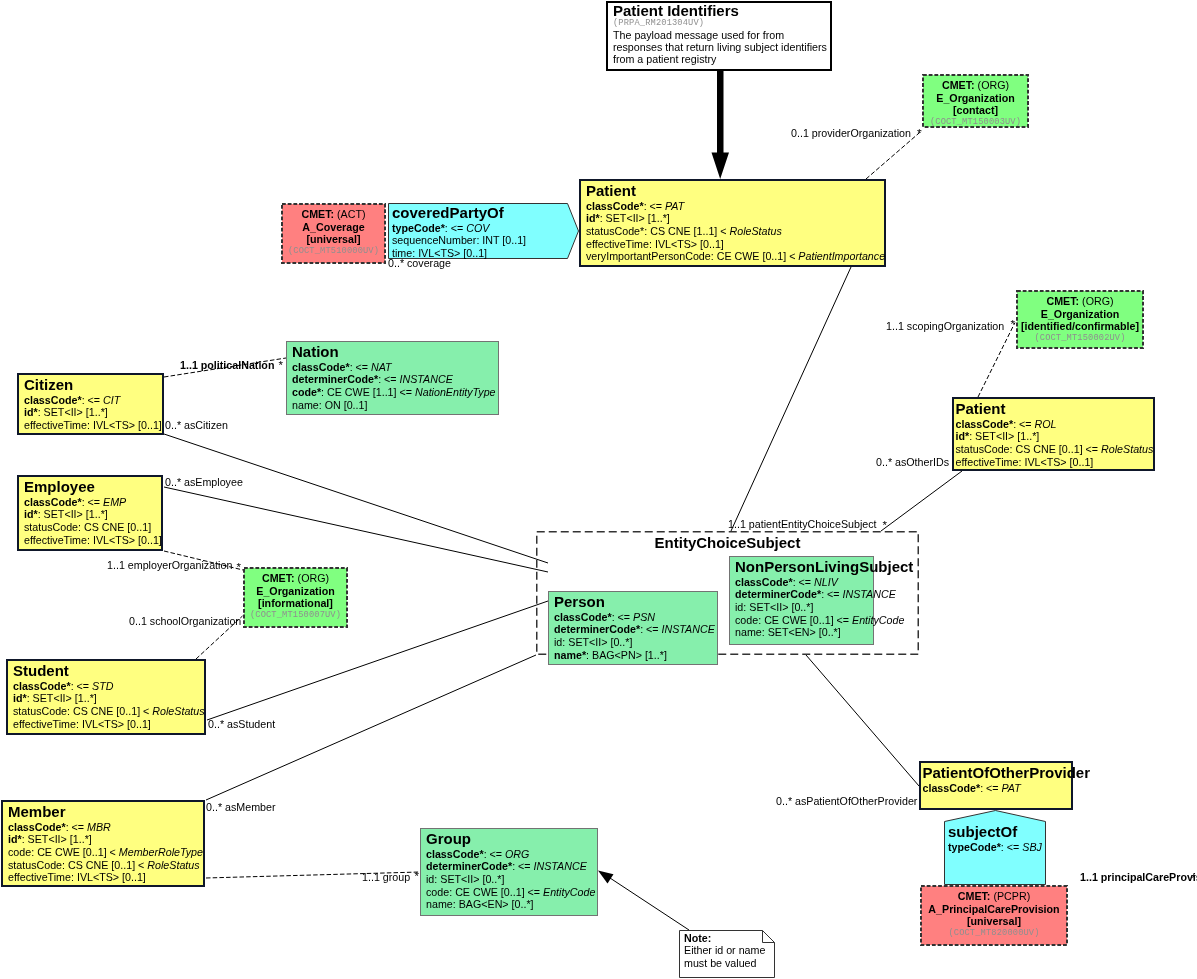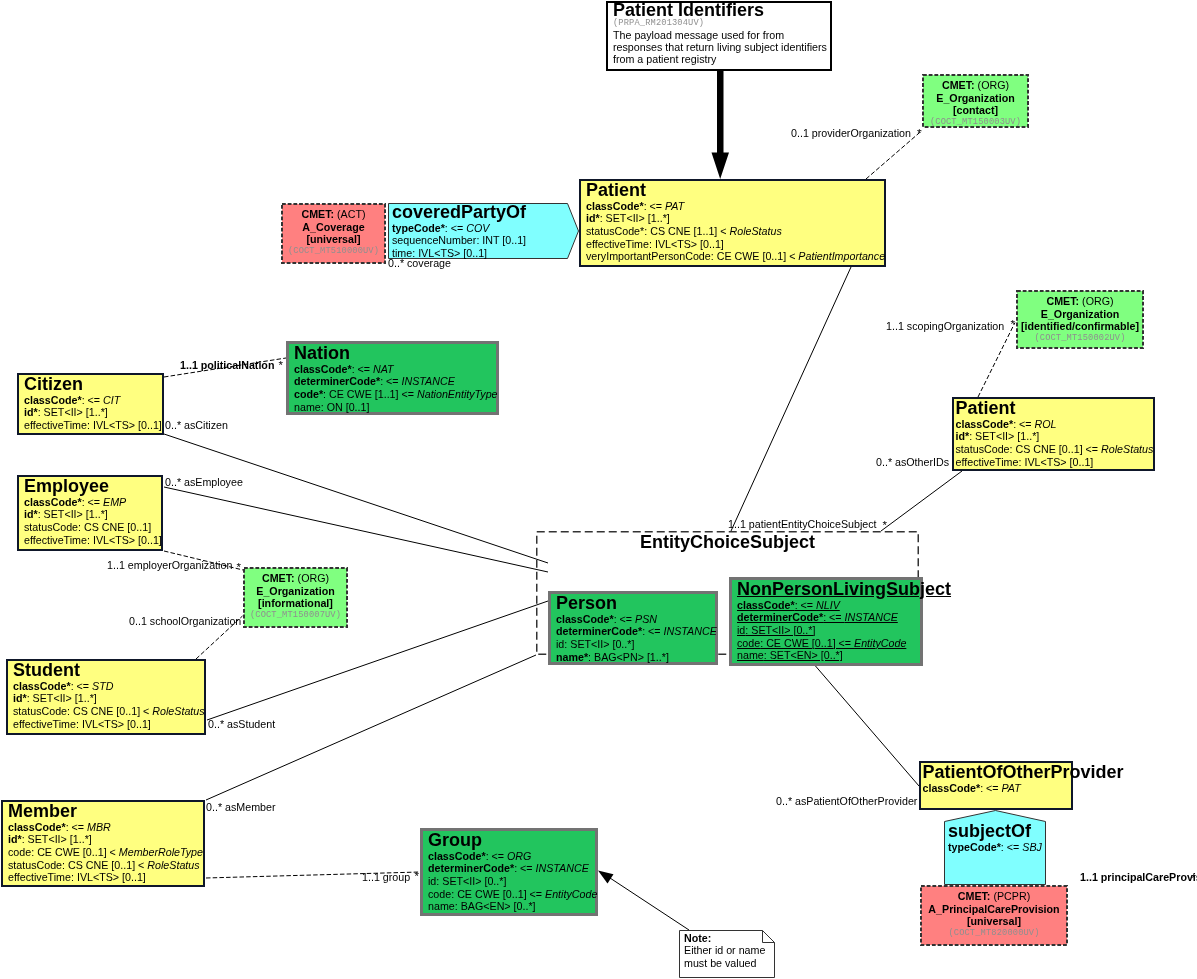--- a/index.html
+++ b/index.html
@@ -6,29 +6,29 @@
   html,body{margin:0;padding:0;background:#fff;}
   body{width:1197px;height:979px;position:relative;overflow:hidden;
        font-family:"Liberation Sans",sans-serif;color:#000;}
   #stage{position:absolute;left:0;top:0;width:1197px;height:979px;}
   .ttl,.row,.code,.lbl{-webkit-font-smoothing:antialiased;}
   #stage{will-change:opacity;}
   svg#wires{position:absolute;left:0;top:0;}
 
   .node{position:absolute;box-sizing:border-box;}
   .cls{background:#ffff80;border:2px solid #0f172a;}
-  .ent{background:#22c55e;border:3px solid #737373;}
+  .ent{background:#86efac;border:1px solid #737373;}
   .plain{background:#fff;border:2px solid #000;}
   svg.bg{position:absolute;left:0;top:0;}
 
   .pad{position:relative;padding:1.6px 0 0 5px;}
   .cmetin{position:relative;padding:5px 3px 0 3px;}
   .cmetin .row{line-height:12.5px;}
   .cmetin .code{line-height:11px;}
-  .ttl{font-weight:bold;font-size:18px;line-height:15px;white-space:nowrap;}
+  .ttl{font-weight:bold;font-size:15px;line-height:15px;white-space:nowrap;}
   .row{font-size:10.7px;line-height:12.6px;white-space:nowrap;}
   .pad .ttl + .row{margin-top:2.2px;}
   .row.desc{line-height:12px;}
   .code + .row.desc{margin-top:0px;}
   .titlebox .pad{padding-top:0;}
   .titlebox .code{line-height:10.8px;}
   .b{font-weight:bold;}
   .i{font-style:italic;}
   .code{font-family:"Liberation Mono",monospace;font-size:8.7px;line-height:10px;
         color:#8f8f8f;letter-spacing:.15px;white-space:nowrap;}
@@ -148,21 +148,21 @@
 </div>
 <div class="node ent" style="left:548px;top:591px;width:170px;height:74px;">
   <div class="pad" style="padding-left:5px">
     <div class="ttl">Person</div>
     <div class="row"><span class="b">classCode*</span><span>: &lt;= </span><span class="i">PSN</span></div>
     <div class="row"><span class="b">determinerCode*</span><span>: &lt;= </span><span class="i">INSTANCE</span></div>
     <div class="row"><span>id</span><span>: SET&lt;II&gt; [0..*]</span></div>
     <div class="row"><span class="b">name*</span><span>: BAG&lt;PN&gt; [1..*]</span></div>
   </div>
 </div>
-<div class="node ent" style="left:729px;top:577px;width:194px;height:89px;text-decoration:underline;">
+<div class="node ent" style="left:729px;top:556px;width:145px;height:89px;">
   <div class="pad" style="padding-left:5px">
     <div class="ttl">NonPersonLivingSubject</div>
     <div class="row"><span class="b">classCode*</span><span>: &lt;= </span><span class="i">NLIV</span></div>
     <div class="row"><span class="b">determinerCode*</span><span>: &lt;= </span><span class="i">INSTANCE</span></div>
     <div class="row"><span>id</span><span>: SET&lt;II&gt; [0..*]</span></div>
     <div class="row"><span>code</span><span>: CE CWE [0..1] &lt;= </span><span class="i">EntityCode</span></div>
     <div class="row"><span>name</span><span>: SET&lt;EN&gt; [0..*]</span></div>
   </div>
 </div>
 <div class="node ent" style="left:420px;top:828px;width:178px;height:88px;">

